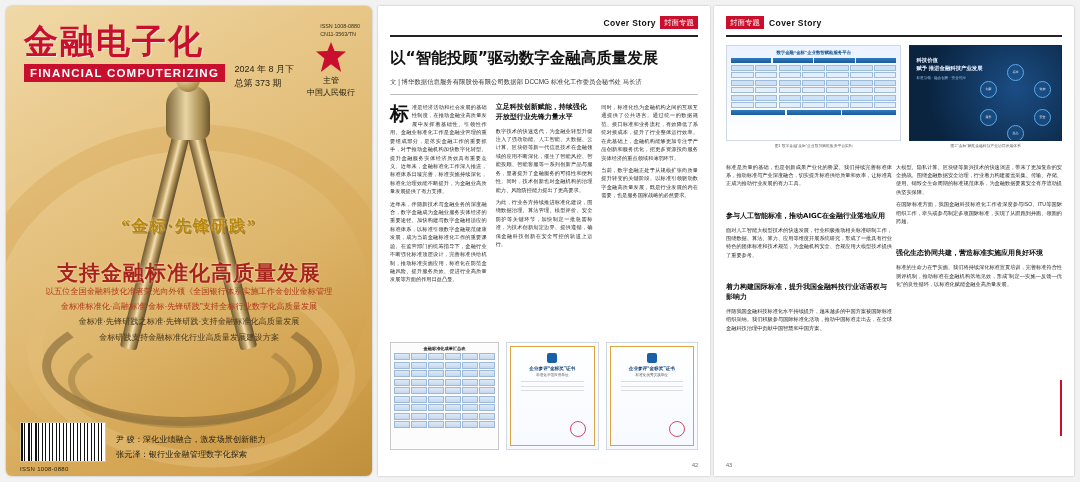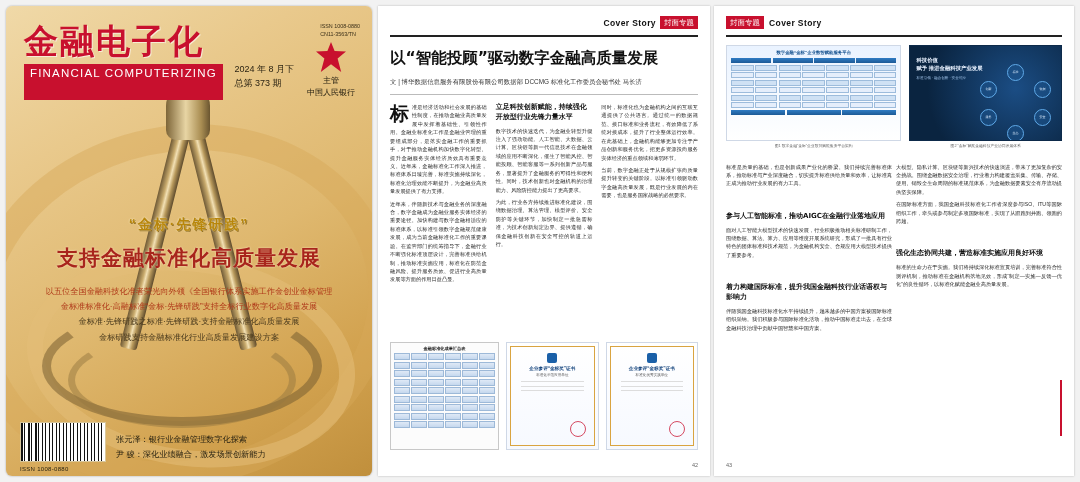--- a/index.html
+++ b/index.html
@@ -101,22 +101,22 @@
     letter-spacing: 2px;
     text-shadow: 1px 1px 0 rgba(255,255,255,.6);
     line-height: 1.05;
   }
   .masthead .en-bar {
     margin-top: 4px;
     background: #c8102e;
     color: #ffffff;
     font-size: 11.5px;
     letter-spacing: 1.2px;
-    padding: 3px 6px 21px 6px;
-    font-weight: normal;
+    padding: 3px 6px 3px 6px;
+    font-weight: bold;
     display: inline-block;
   }
   .issn {
     position: absolute;
     right: 12px; top: 16px;
     text-align: left;
     font-size: 5.4px;
     color: #3a2f18;
     line-height: 1.5;
   }
@@ -143,28 +143,28 @@
   .sponsor .txt {
     font-size: 8px; color: #262011; line-height: 1.5;
   }
 
   .cover-title {
     position: absolute;
     left: 0; right: 0; top: 210px;
     text-align: center;
   }
   .cover-title .l1 {
-    font-family: Liberation Sans, sans-serif;
-    font-size: 14px; font-weight: bold;
+    font-family: Liberation Serif, serif;
+    font-size: 16px; font-weight: bold;
     color: #b8860b;
     text-shadow: 0 0 2px #fff7da, 1px 1px 0 #8a6310;
     letter-spacing: 2px;
   }
   .cover-title .l2 {
-    margin-top: 10px;
+    margin-top: 22px;
     font-family: "DejaVu Sans", sans-serif;
     font-size: 21px; font-weight: bold;
     color: #a8251c;
     text-shadow: 0 0 2px #ffe9c9;
     letter-spacing: 1px;
   }
   .cover-sublist {
     position: absolute;
     left: 20px; right: 20px; top: 278px;
     text-align: center;
@@ -447,22 +447,22 @@
     </div>
 
     <div class="cover-sublist">
       <div class="hl">以五位全国金融科技化准者荣光向外领《全国银行体系实施工作金创业金标管理</div>
       <div class="hl">金标准标准化·高融标准“金标·先锋研践”支持全标行业数字化高质量发展</div>
       <div class="dk">金标准·先锋研践之标准·先锋研践·支持金融标准化高质量发展</div>
       <div class="dk">金标研践支持金融标准化行业高质量发展建设方案</div>
     </div>
 
     <div class="cover-footlist">
+      <div>尹 骏：深化业绩融合，激发场景创新能力</div>
       <div>张元泽：银行业金融管理数字化探索</div>
-      <div>尹 骏：深化业绩融合，激发场景创新能力</div>
     </div>
 
     <div class="barcode"></div>
     <div class="barcode-label">ISSN 1008-0880</div>
   </div>
 
   <div class="page-mid">
     <div class="mid-head">
       <span class="cover-story">Cover Story</span>
       <span class="tag-red">封面专题</span>

